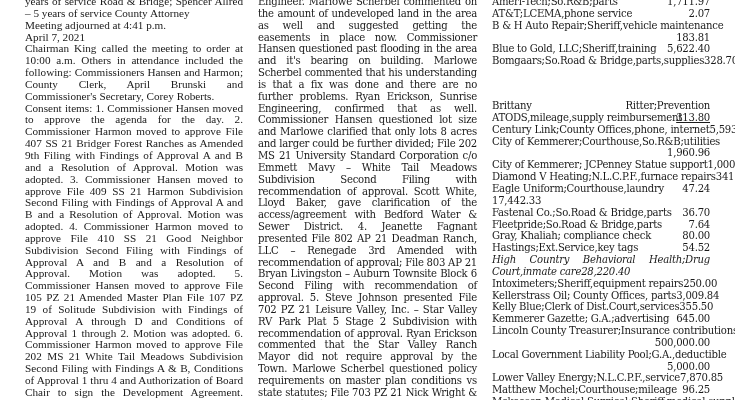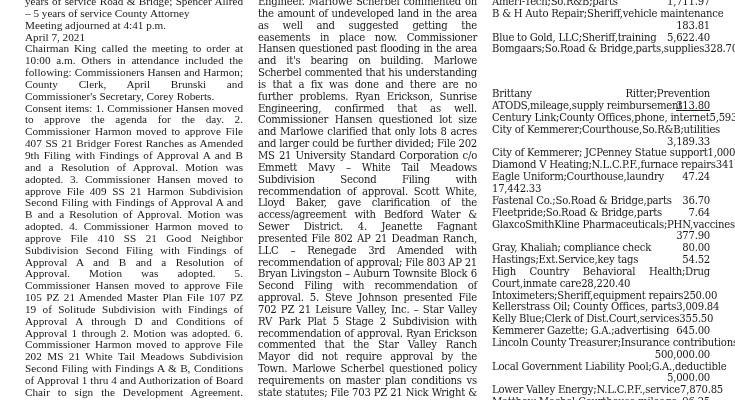--- a/index.html
+++ b/index.html
@@ -37,20 +37,24 @@
       <p>Consent items:  1. Commissioner Hansen moved to approve the agenda for the day.  2.  Commissioner Harmon moved to approve File 407 SS 21 Bridger Forest Ranches as Amended 9th Filing with Findings of Approval A and B and a Resolution of Approval. Motion was adopted.  3.  Commissioner Hansen moved to approve File 409 SS 21 Harmon Subdivision Second Filing with Findings of Approval A and B and a Resolution of Approval.  Motion was adopted.  4. Commissioner Harmon moved to approve File 410 SS 21 Good Neighbor Subdivision Second Filing with Findings of Approval A and B and a Resolution of Approval.  Motion was adopted.  5.  Commissioner Hansen moved to approve File 105 PZ 21 Amended Master Plan File 107 PZ 19 of Solitude Subdivision with Findings of Approval A through D and Conditions of Approval 1 through 2.  Motion was adopted.   6. Commissioner Harmon moved to approve File 202 MS 21 White Tail Meadows Subdivision Second Filing with Findings A &amp; B, Conditions of Approval 1 thru 4 and Authorization of Board Chair to sign the Development Agreement.  Motion was adopted. 7.  Commissioner Hansen moved to approve File 802 AP 21 Renegade 3rd Amended Subdivision with Findings of Approval A thru C.  Motion was adopted. 8.   Commissioner Harmon moved to approve File 803 AP 21 Auburn Townsite Block 6 Second</p>
     </div>
   <div class="col col2" id="col2">
       <p>Engineer.  Marlowe Scherbel commented on the amount of undeveloped land in the area as well and suggested getting the easements in place now. Commissioner Hansen questioned past flooding in the area and it's bearing on building. Marlowe Scherbel commented that his understanding is that a fix was done and there are no further problems. Ryan Erickson, Sunrise Engineering, confirmed that as well.   Commissioner Hansen questioned lot size and Marlowe clarified that only lots 8 acres and larger could be further divided; File 202 MS 21 University Standard Corporation c/o Emmett Mavy – White Tail Meadows Subdivision Second Filing with recommendation of approval.  Scott White, Lloyd Baker, gave clarification of the access/agreement with Bedford Water &amp; Sewer District.  4.  Jeanette Fagnant presented File 802 AP 21 Deadman Ranch, LLC – Renegade 3rd Amended with recommendation of approval; File 803 AP 21 Bryan Livingston – Auburn Townsite Block 6 Second Filing with recommendation of approval.  5.  Steve Johnson presented File 702 PZ 21 Leisure Valley, Inc. – Star Valley RV Park Plat 5 Stage 2 Subdivision with recommendation of approval.  Ryan Erickson commented that the Star Valley Ranch Mayor did not require approval by the Town.  Marlowe Scherbel questioned policy requirements on master plan conditions vs state statutes; File 703 PZ 21 Nick Wright &amp; Darrel (Ted) Wright &amp; Earl Darway – Solitude Phase III Subdivision with recommendation of approval; File 206 MS 18 Robert and Lisa Hammond – Ridges at Star Valley 5th Filing with recommendation of approval.  Marlowe Scherbel commented on the paving requirements; File 701 PZ 21 Earl J. Darway Family Trust c/o Earl Darway, Michael V. Call, John Jr. &amp; Joan LaMunyon c/o Lee Schwab &amp; Seth &amp; Patience Jenkins/Kendall</p>
     </div>
   <div class="col col3" id="col3">
       <div class="ledger-row">
         <span class="desc">Ameri-Tech;So.R&amp;B;parts</span>
         <span class="amt">1,711.97</span>
       </div>
+      <div class="ledger-row">
+        <span class="desc">AT&amp;T;LCEMA,phone service</span>
+        <span class="amt">2.07</span>
+      </div>
       <div class="ledger-wrap">
         <div class="desc">B &amp; H Auto Repair;Sheriff,vehicle maintenance</div>
         <div class="amt-line">183.81</div>
       </div>
       <div class="ledger-row">
         <span class="desc">Blue to Gold, LLC;Sheriff,training</span>
         <span class="amt">5,622.40</span>
       </div>
       <div class="ledger-row">
         <span class="desc">Bomgaars;So.Road &amp; Bridge,parts,supplies</span>
@@ -59,21 +63,21 @@
       <div style="position: relative;">
         <div class="justify-line" style="white-space: normal; text-align-last: left; position: relative; margin-top: 33px;">Brittany Ritter;Prevention ATODS,mileage,supply reimbursement</div>
         <span style="position: absolute; right: 0px; bottom: 0px; text-decoration: underline;">313.80</span>
       </div>
       <div class="ledger-row">
         <span class="desc">Century Link;County Offices,phone, internet</span>
         <span class="amt">5,593.45</span>
       </div>
       <div class="ledger-wrap">
         <div class="desc">City of Kemmerer;Courthouse,So.R&amp;B;utilities</div>
-        <div class="amt-line">3,189.33</div>
+        <div class="amt-line">1,960.96</div>
       </div>
       <div class="ledger-row">
         <span class="desc">City of Kemmerer; JCPenney Statue support</span>
         <span class="amt">1,000.00</span>
       </div>
       <div class="ledger-row">
         <span class="desc">Diamond V Heating;N.L.C.P.F.,furnace repairs</span>
         <span class="amt">341.92</span>
       </div>
       <div class="ledger-row">
@@ -84,34 +88,30 @@
         <span class="amt">17,442.33</span>
       </div>
       <div class="ledger-row">
         <span class="desc">Fastenal Co.;So.Road &amp; Bridge,parts</span>
         <span class="amt">36.70</span>
       </div>
       <div class="ledger-row">
         <span class="desc">Fleetpride;So.Road &amp; Bridge,parts</span>
         <span class="amt">7.64</span>
       </div>
-      <div class="ledger-wrap">
-        <div class="desc">GlaxcoSmithKline Pharmaceuticals;PHN,vaccines</div>
-        <div class="amt-line">377.90</div>
-      </div>
       <div class="ledger-row">
         <span class="desc">Gray, Khaliah; compliance check</span>
         <span class="amt">80.00</span>
       </div>
       <div class="ledger-row">
         <span class="desc">Hastings;Ext.Service,key tags</span>
         <span class="amt">54.52</span>
       </div>
       <div>
-        <div style="text-align: justify; text-align-last: left;"><span>High Country Behavioral Health;Drug Court,inmate care</span><span>28,220.40</span></div>
+        <div style="text-align: justify; text-align-last: left; font-style: italic;"><span>High Country Behavioral Health;Drug Court,inmate care</span><span>28,220.40</span></div>
       </div>
       <div class="ledger-row">
         <span class="desc">Intoximeters;Sheriff,equipment repairs</span>
         <span class="amt">250.00</span>
       </div>
       <div class="ledger-row">
         <span class="desc">Kellerstrass Oil; County Offices, parts</span>
         <span class="amt">3,009.84</span>
       </div>
       <div class="ledger-row">

